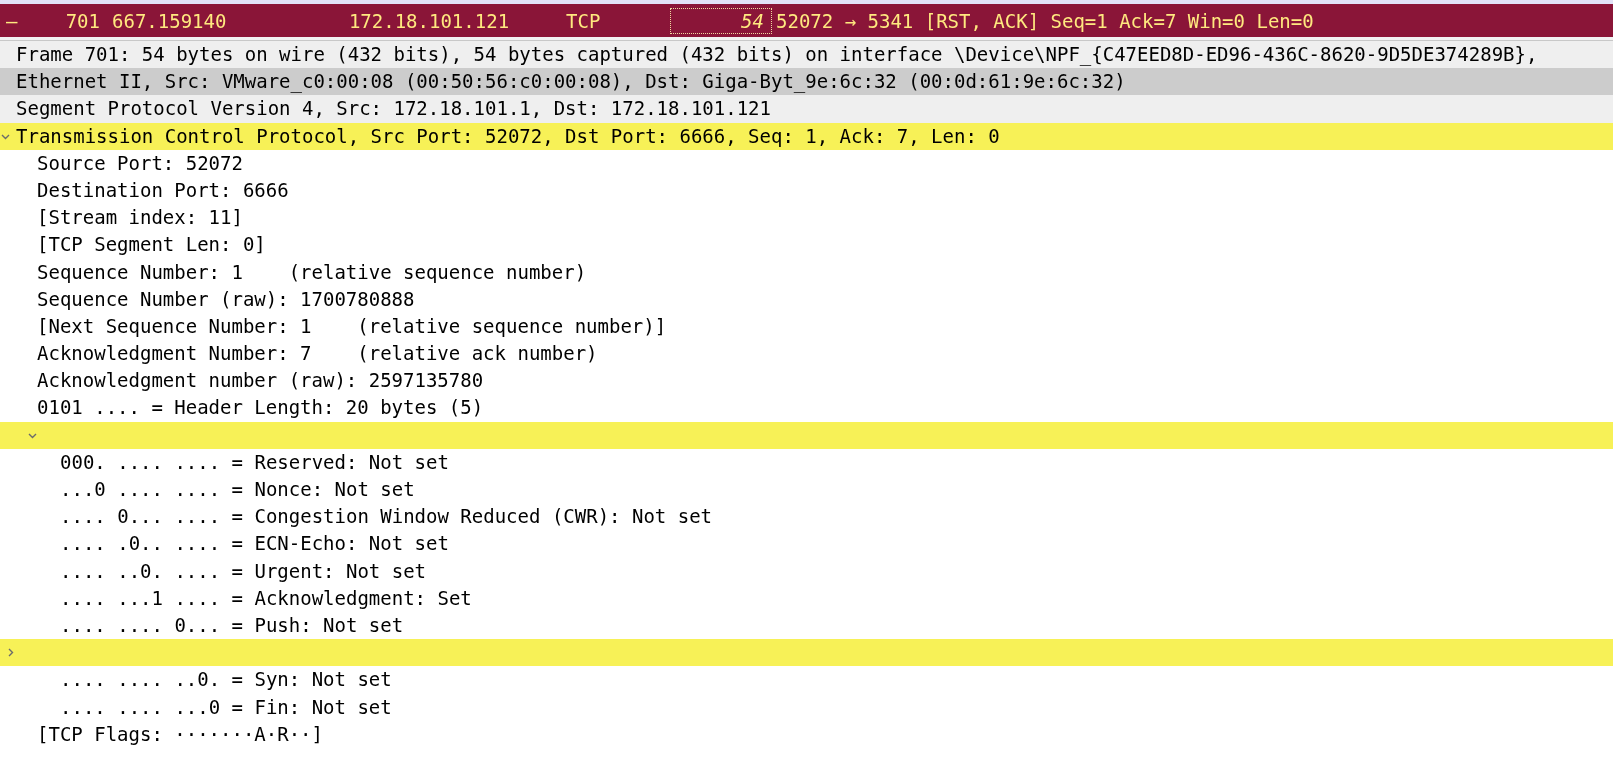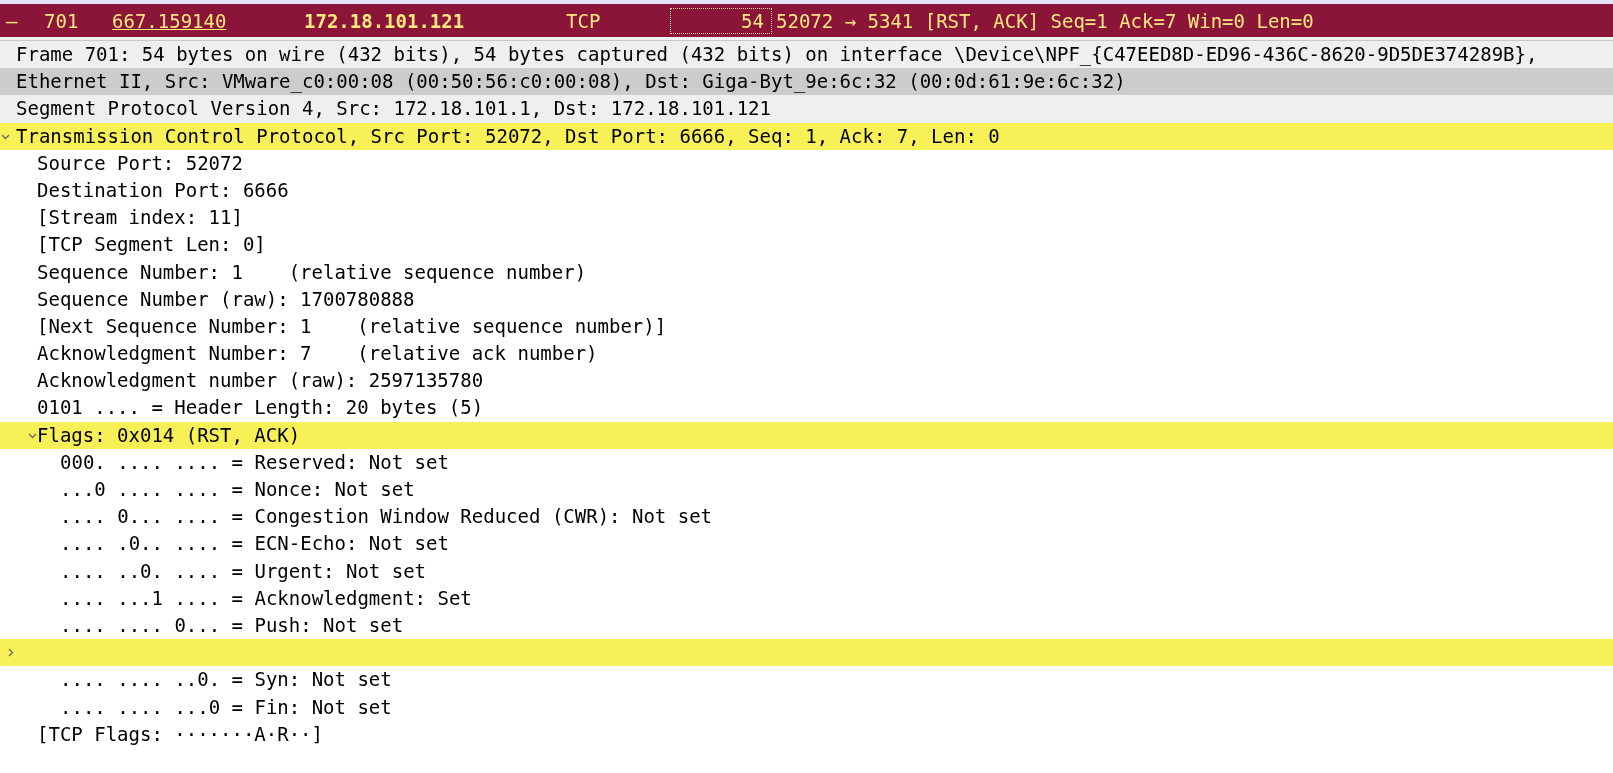--- a/index.html
+++ b/index.html
@@ -37,30 +37,31 @@
     white-space: nowrap;
     overflow: hidden;
   }
   .packet-row .cell {
     padding: 0 6px;
     overflow: hidden;
     text-overflow: clip;
     white-space: nowrap;
   }
   .cell-marker   { width: 26px; text-align: left; padding-left: 0; }
-  .cell-no       { width: 56px;  text-align: left; }
-  .cell-time     { width: 180px; text-align: left; padding-left: 8px; text-decoration: underline; }
+  .cell-no       { width: 56px;  text-align: right; }
+  .cell-time     { width: 180px; text-align: left; padding-left: 8px; }
   .cell-src      { width: 234px; text-align: left; }
-  .cell-dst      { width: 250px; text-align: left; font-weight: bold; }
+  .cell-dst      { width: 250px; text-align: center; }
   .cell-proto    { width: 100px; text-align: left; }
   .cell-len      { width: 86px;  text-align: right; }
   .cell-info     { flex: 1 1 auto; text-align: left; padding-left: 8px; }
   .focus-box {
     outline: 1px dotted #efd9a0;
     outline-offset: 1px;
+    font-style: italic;
   }
 
   
   .list-sep {
     height: 3px;
     background: #f2f2f2;
     border-bottom: 1px solid #c8c8c8;
     width: 100%;
   }
 
@@ -146,21 +147,21 @@
     <div class="detail-row bg-white ind-1"><span class="rowtext">Sequence Number: 1    (relative sequence number)</span></div>
     <div class="detail-row bg-white ind-1"><span class="rowtext">Sequence Number (raw): 1700780888</span></div>
     <div class="detail-row bg-white ind-1"><span class="rowtext">[Next Sequence Number: 1    (relative sequence number)]</span></div>
     <div class="detail-row bg-white ind-1"><span class="rowtext">Acknowledgment Number: 7    (relative ack number)</span></div>
     <div class="detail-row bg-white ind-1"><span class="rowtext">Acknowledgment number (raw): 2597135780</span></div>
     <div class="detail-row bg-white ind-1"><span class="rowtext">0101 .... = Header Length: 20 bytes (5)</span></div>
     <div class="detail-row bg-yellow ind-1"><span class="twisty lvl1">
         <svg width="11" height="11" viewBox="0 0 11 11">
           <path d="M2 4 L5.5 7.5 L9 4" fill="none" stroke="currentColor" stroke-width="1.4"></path>
         </svg>
-      </span><span class="rowtext">Flags: 0x014 (RST, ACK)</span></div>
+      </span></div>
     <div class="detail-row bg-white ind-2"><span class="rowtext">000. .... .... = Reserved: Not set</span></div>
     <div class="detail-row bg-white ind-2"><span class="rowtext">...0 .... .... = Nonce: Not set</span></div>
     <div class="detail-row bg-white ind-2"><span class="rowtext">.... 0... .... = Congestion Window Reduced (CWR): Not set</span></div>
     <div class="detail-row bg-white ind-2"><span class="rowtext">.... .0.. .... = ECN-Echo: Not set</span></div>
     <div class="detail-row bg-white ind-2"><span class="rowtext">.... ..0. .... = Urgent: Not set</span></div>
     <div class="detail-row bg-white ind-2"><span class="rowtext">.... ...1 .... = Acknowledgment: Set</span></div>
     <div class="detail-row bg-white ind-2"><span class="rowtext">.... .... 0... = Push: Not set</span></div>
     <div class="detail-row bg-yellow ind-2"><span class="twisty">
         <svg width="11" height="11" viewBox="0 0 11 11">
           <path d="M4 2 L7.5 5.5 L4 9" fill="none" stroke="currentColor" stroke-width="1.4"></path>

